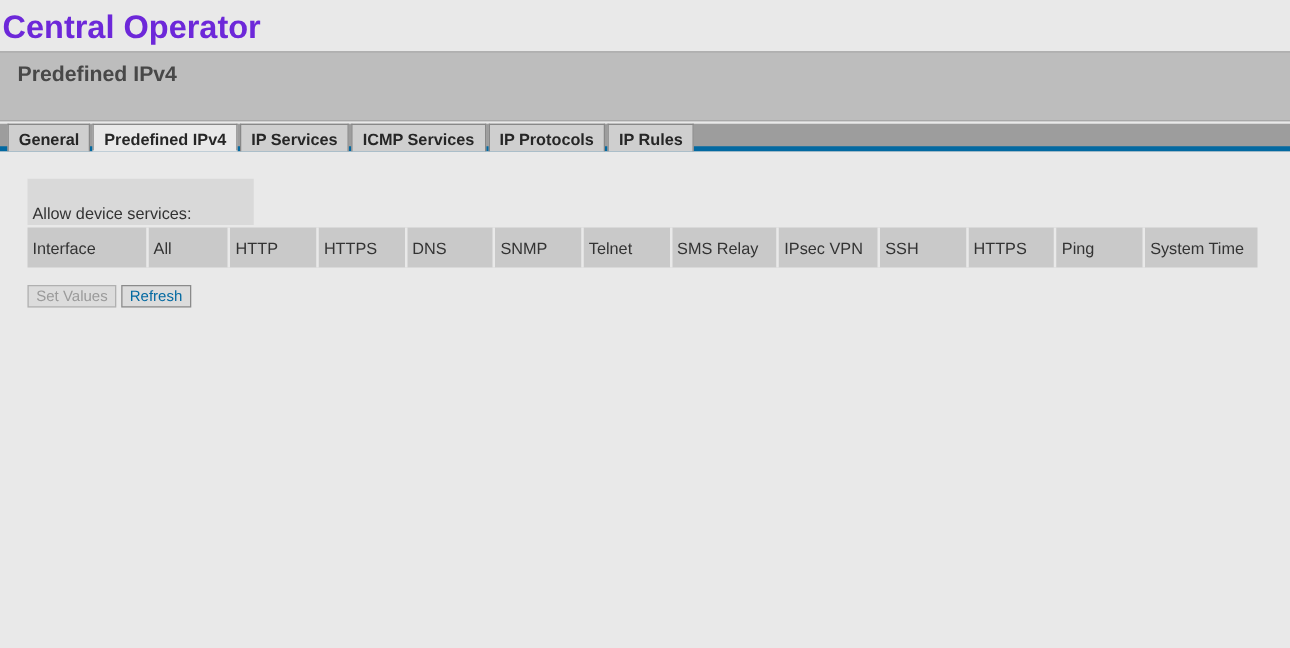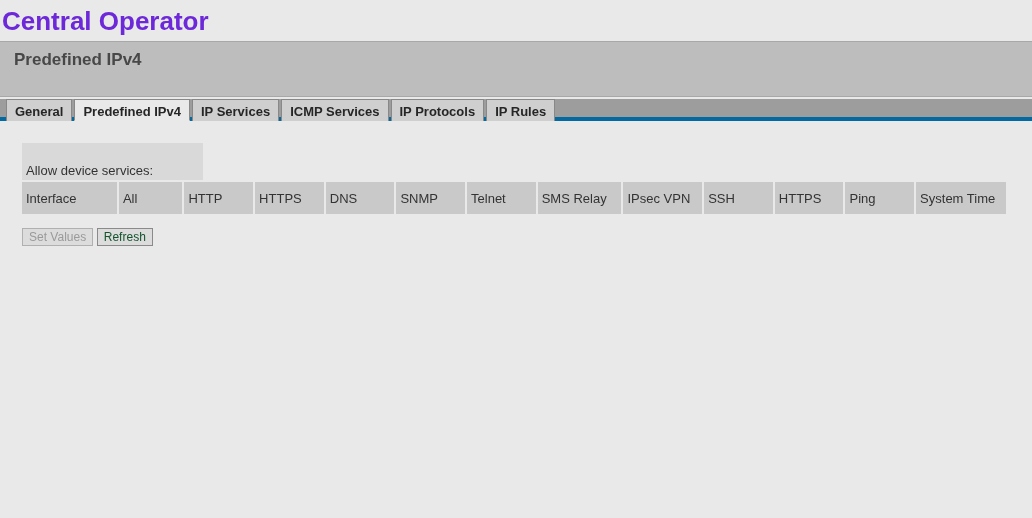--- a/index.html
+++ b/index.html
@@ -100,21 +100,21 @@
     accent-color: #555;
   }
   .buttons {
     margin-top: 14px;
   }
   .btn {
     font-size: 12px;
     padding: 1px 6px;
     background: #dcdcdc;
     border: 1px solid #8a8a8a;
-    color: #14532d;
+    color: #0369a1;
     cursor: pointer;
   }
   .btn[disabled] {
     color: #9a9a9a;
     border-color: #b0b0b0;
     cursor: default;
   }
   .col-interface { width: 95px; }
   .col-all { width: 65px; }
   .col-svc { width: 70px; }

